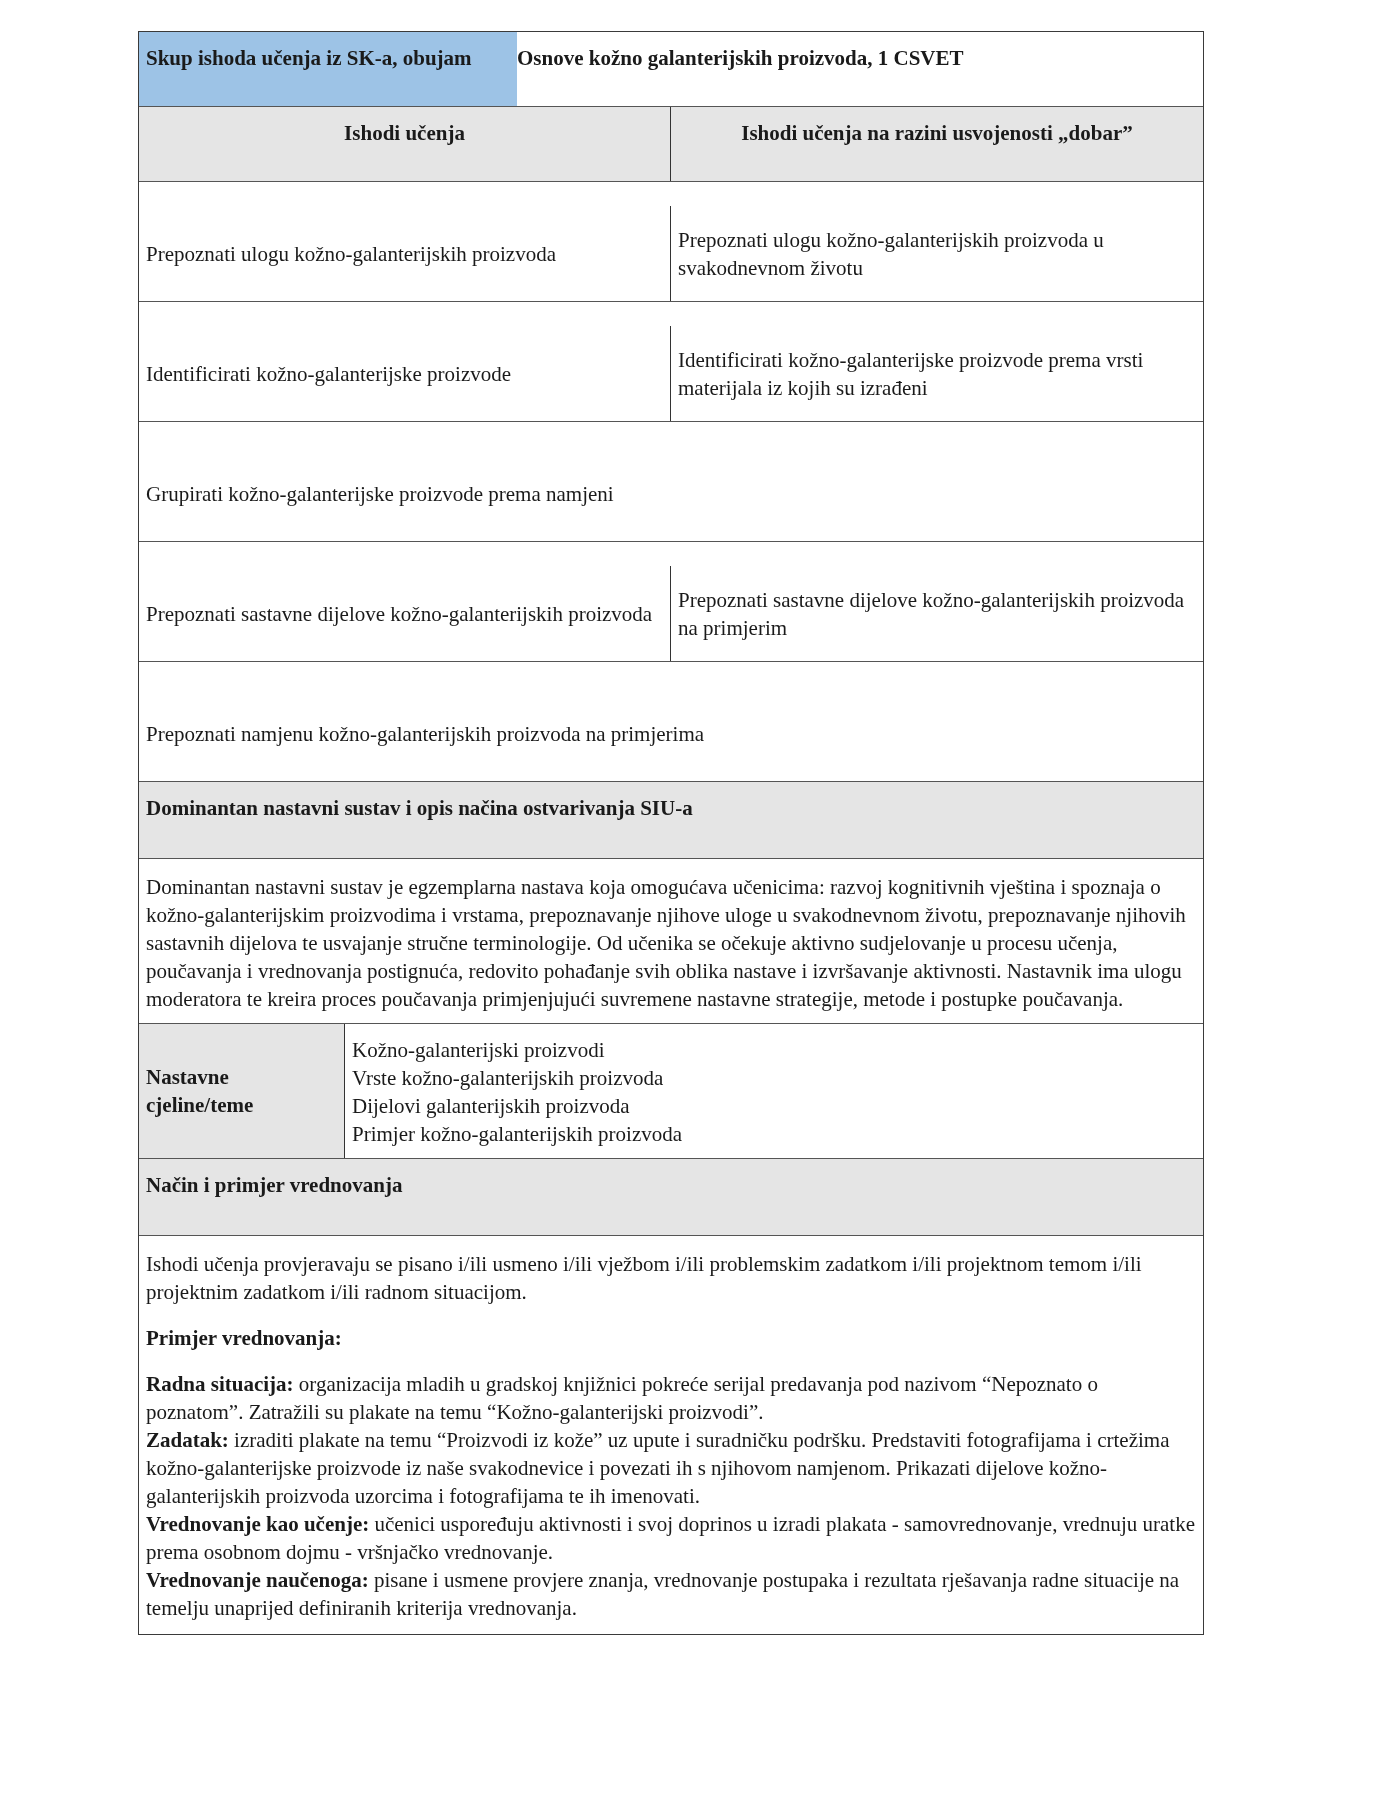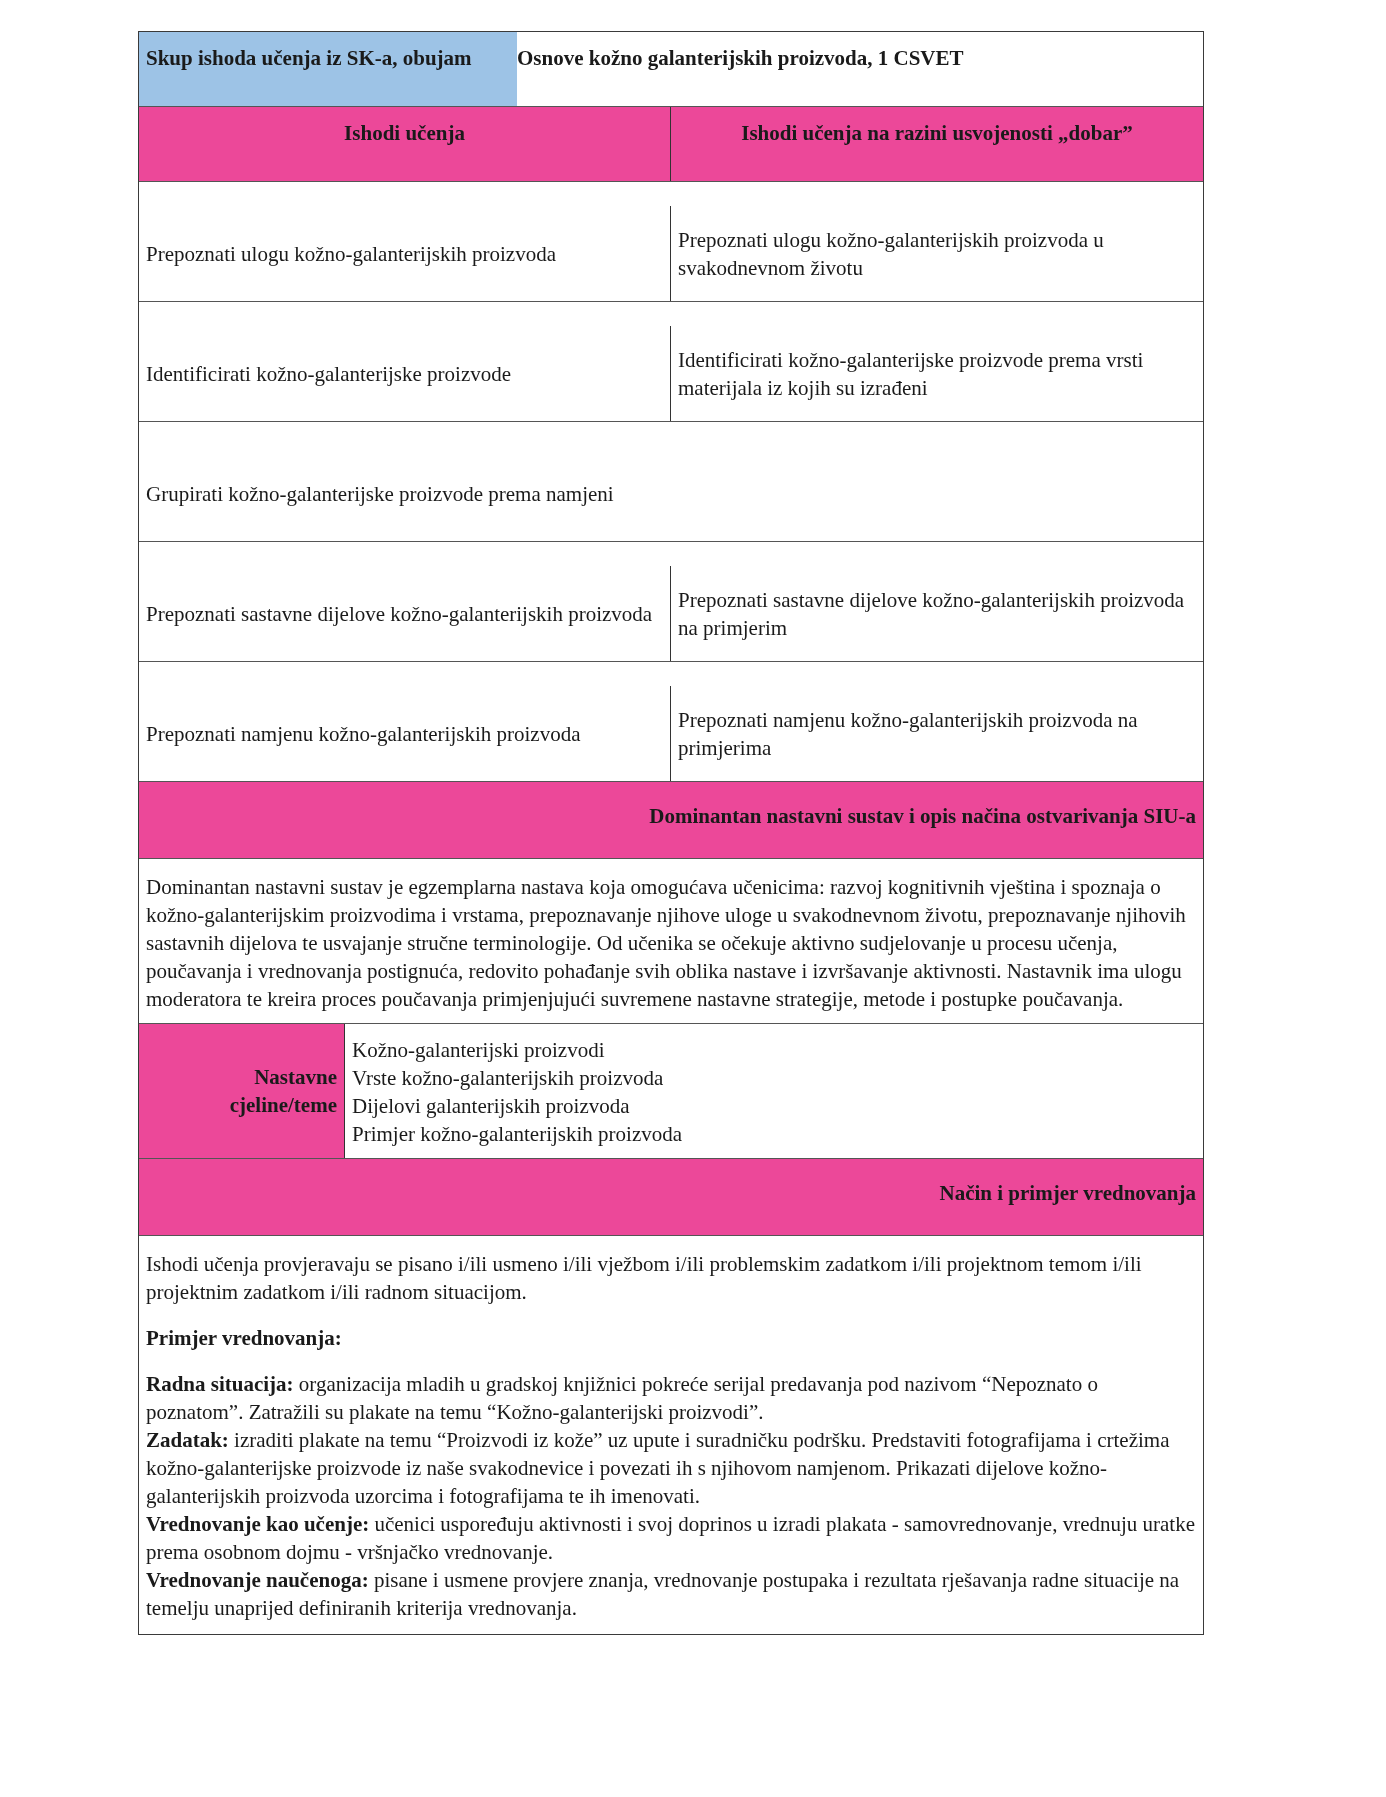--- a/index.html
+++ b/index.html
@@ -3,33 +3,33 @@
 <meta charset="utf-8">
 <style>
   html, body { margin: 0; padding: 0; background: #ffffff; }
   body { width: 1386px; height: 1797px; position: relative; font-family: "Liberation Serif", "DejaVu Serif", serif; color: #1a1a1a; }
   .doc { position: absolute; left: 138px; top: 31px; width: 1066px; border: 1.5px solid #3a3a3a; box-sizing: border-box; }
   .row { display: flex; border-bottom: 1.5px solid #555; box-sizing: border-box; }
   .row:last-child { border-bottom: none; }
   .cell { box-sizing: border-box; padding: 6px 7px; font-size: 21px; line-height: 28px; }
   .bold { font-weight: bold; }
   .hdr-dark { background: #9dc3e6; }
-  .hdr { background: #ec4899; text-align: right; }
+  .hdr { background: #e5e5e5; }
   .vline { border-right: 1.5px solid #333; }
   .r-title { height: 75px; }
   .r-title .c1 { width: 378px; padding-top: 12px; }
   .r-title .c2 { flex: 1; padding-top: 12px; padding-left: 0; }
   .r-colhdr { height: 75px; }
   .r-colhdr .cell { display: flex; align-items: flex-start; justify-content: center; padding-top: 12px; }
   .c-left { width: 532px; }
   .c-right { flex: 1; }
   .r-out { height: 96px; margin-top: 24px; }
   .r-out .cell { display: flex; align-items: center; }
   .sec-hdr { height: 77px; }
-  .sec-hdr .cell { width: 100%; padding-top: 20px; }
+  .sec-hdr .cell { width: 100%; padding-top: 12px; }
   .desc { padding: 14px 7px 10px 7px; width: 100%; }
   .r-topics .c1 { width: 206px; display: flex; align-items: center; }
   .r-topics .c2 { flex: 1; padding: 12px 7px 10px 7px; }
   .r-topics .c2 div { line-height: 28px; }
   .eval { width: 100%; padding: 14px 7px 12px 7px; }
   .eval p { margin: 0; }
   .mb { margin-bottom: 18px !important; }
 </style>
 </head>
 <body>
@@ -55,21 +55,20 @@
     <div class="cell c-right">Identificirati kožno-galanterijske proizvode prema vrsti materijala iz kojih su izrađeni</div>
   </div>
   <div class="row r-out">
     <div class="cell c-right">Grupirati kožno-galanterijske proizvode prema namjeni</div>
   </div>
   <div class="row r-out">
     <div class="cell c-left vline">Prepoznati sastavne dijelove kožno-galanterijskih proizvoda</div>
     <div class="cell c-right">Prepoznati sastavne dijelove kožno-galanterijskih proizvoda na primjerim</div>
   </div>
   <div class="row r-out">
-    <div class="cell c-left vline">Prepoznati namjenu kožno-galanterijskih proizvoda</div>
     <div class="cell c-right">Prepoznati namjenu kožno-galanterijskih proizvoda na primjerima</div>
   </div>
 
   <div class="row sec-hdr hdr">
     <div class="cell bold">Dominantan nastavni sustav i opis načina ostvarivanja SIU-a</div>
   </div>
 
   <div class="row">
     <div class="cell desc">Dominantan nastavni sustav je egzemplarna nastava koja omogućava učenicima: razvoj kognitivnih vještina i spoznaja o kožno-galanterijskim proizvodima i vrstama, prepoznavanje njihove uloge u svakodnevnom životu, prepoznavanje  njihovih sastavnih dijelova te usvajanje stručne terminologije. Od učenika se očekuje aktivno sudjelovanje u procesu učenja, poučavanja i vrednovanja postignuća, redovito pohađanje svih oblika nastave i izvršavanje aktivnosti. Nastavnik ima ulogu moderatora te kreira proces poučavanja primjenjujući suvremene nastavne strategije, metode i postupke poučavanja.</div>
   </div>

